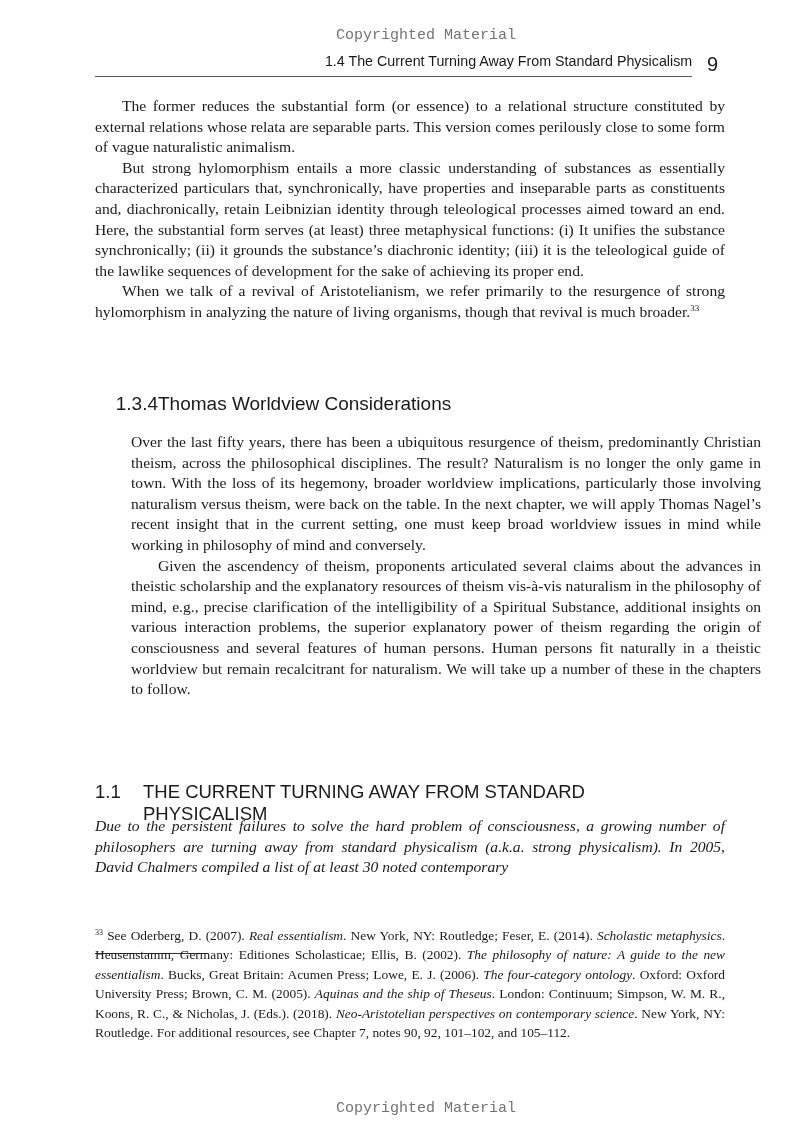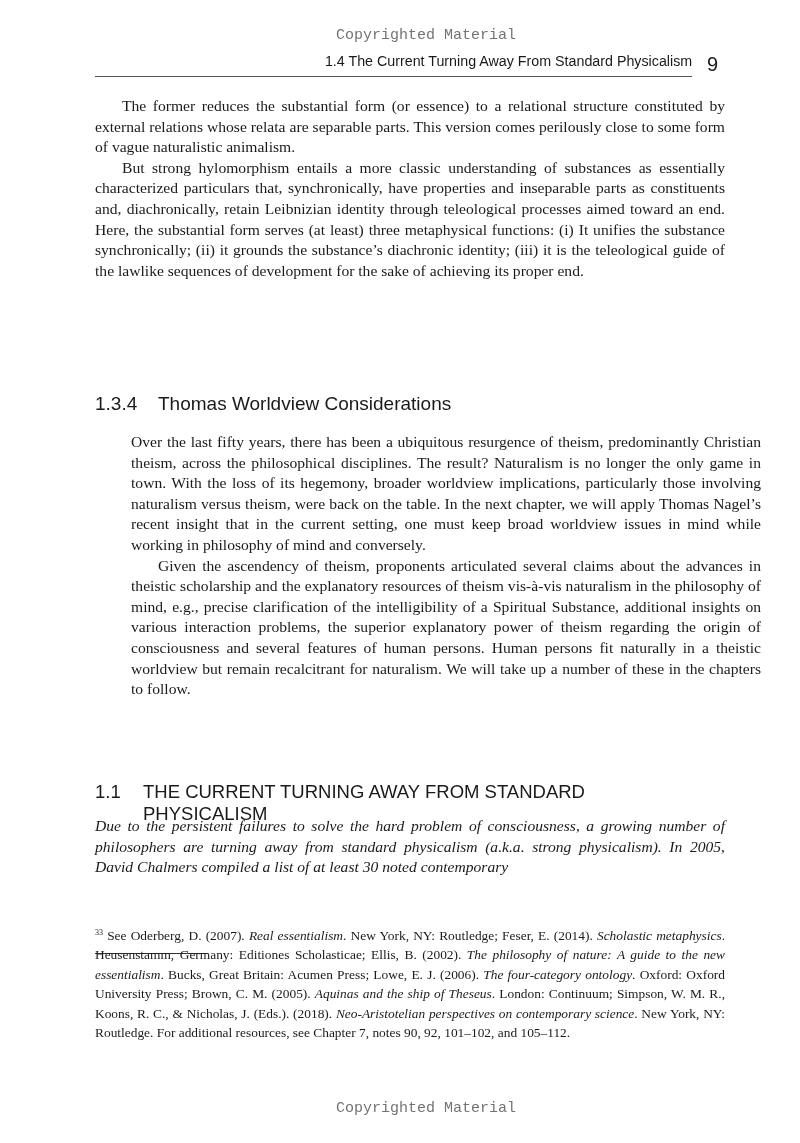--- a/index.html
+++ b/index.html
@@ -9,21 +9,21 @@
   .wm-bottom { top: 1100px; }
   .running-head { position: absolute; top: 52px; left: 95px; width: 597px; height: 24px; border-bottom: 1.3px solid #555; text-align: right; font-family: "Liberation Sans", sans-serif; font-size: 15.5px; color: #1a1a1a; }
   .running-head span { display: inline-block; transform: scaleX(0.92); transform-origin: right; }
   .page-number { position: absolute; top: 53px; left: 707px; font-family: "Liberation Sans", sans-serif; font-size: 20px; color: #1a1a1a; }
   .body { position: absolute; left: 95px; width: 630px; font-size: 15.6px; line-height: 20.6px; text-align: justify; }
   .body p { margin: 0; }
   .indent { text-indent: 27px; }
   sup { font-size: 9px; line-height: 0; vertical-align: 6px; }
   .section-head { position: absolute; left: 95px; font-family: "Liberation Sans", sans-serif; font-weight: normal; color: #1a1a1a; margin: 0; }
   .h3 { top: 393px; font-size: 19px; }
-  .h3 .num { display: inline-block; width: 63px; }
+  .h3 .num { display: inline-block; width: 63px; text-align: right; }
   .h2 { top: 781px; font-size: 18.5px; line-height: 22px; }
   .h2 .num { display: inline-block; width: 48px; vertical-align: top; }
   .h2 .title { display: inline-block; width: 500px; vertical-align: top; }
   .fn-rule { position: absolute; top: 953px; left: 95px; width: 113px; border-top: 1.3px solid #333; }
   .footnotes { position: absolute; top: 926px; left: 95px; width: 630px; font-size: 13.4px; line-height: 19.4px; text-align: justify; }
   .footnotes p { margin: 0; }
   .footnotes sup { font-size: 8px; vertical-align: 5px; }
   em { font-style: italic; }
 </style>
 </head>
@@ -32,20 +32,21 @@
 <div class="watermark wm-top">Copyrighted Material</div>
 
 <div class="running-head">
   <span>1.4  The Current Turning Away From Standard Physicalism</span>
 </div>
 <div class="page-number">9</div>
 
 <div class="body" style="top:96px;">
   <p class="indent">The former reduces the substantial form (or essence) to a relational structure constituted by external relations whose relata are separable parts. This version comes perilously close to some form of vague naturalistic animalism.</p>
   <p class="indent">But strong hylomorphism entails a more classic understanding of substances as essentially characterized particulars that, synchronically, have properties and inseparable parts as constituents and, diachronically, retain Leibnizian identity through teleological processes aimed toward an end. Here, the substantial form serves (at least) three metaphysical functions: (i) It unifies the substance synchronically; (ii) it grounds the substance’s diachronic identity; (iii) it is the teleological guide of the lawlike sequences of development for the sake of achieving its proper end.</p>
+  <p class="indent"><span>When we talk of a revival of Aristotelianism, we refer primarily to the resurgence of strong hylomorphism in analyzing the nature of living organisms, though that revival is much broader.</span><sup>33</sup></p>
 </div>
 
 <h3 class="section-head h3">
   <span class="num">1.3.4</span><span>Thomas Worldview Considerations</span>
 </h3>
 
 <div class="body" style="top:432px;margin-left:36px;">
   <p>Over the last fifty years, there has been a ubiquitous resurgence of theism, predominantly Christian theism, across the philosophical disciplines. The result? Naturalism is no longer the only game in town. With the loss of its hegemony, broader worldview implications, particularly those involving naturalism versus theism, were back on the table. In the next chapter, we will apply Thomas Nagel’s recent insight that in the current setting, one must keep broad worldview issues in mind while working in philosophy of mind and conversely.</p>
   <p class="indent">Given the ascendency of theism, proponents articulated several claims about the advances in theistic scholarship and the explanatory resources of theism vis-à-vis naturalism in the philosophy of mind, e.g., precise clarification of the intelligibility of a Spiritual Substance, additional insights on various interaction problems, the superior explanatory power of theism regarding the origin of consciousness and several features of human persons. Human persons fit naturally in a theistic worldview but remain recalcitrant for naturalism. We will take up a number of these in the chapters to follow.</p>
 </div>

